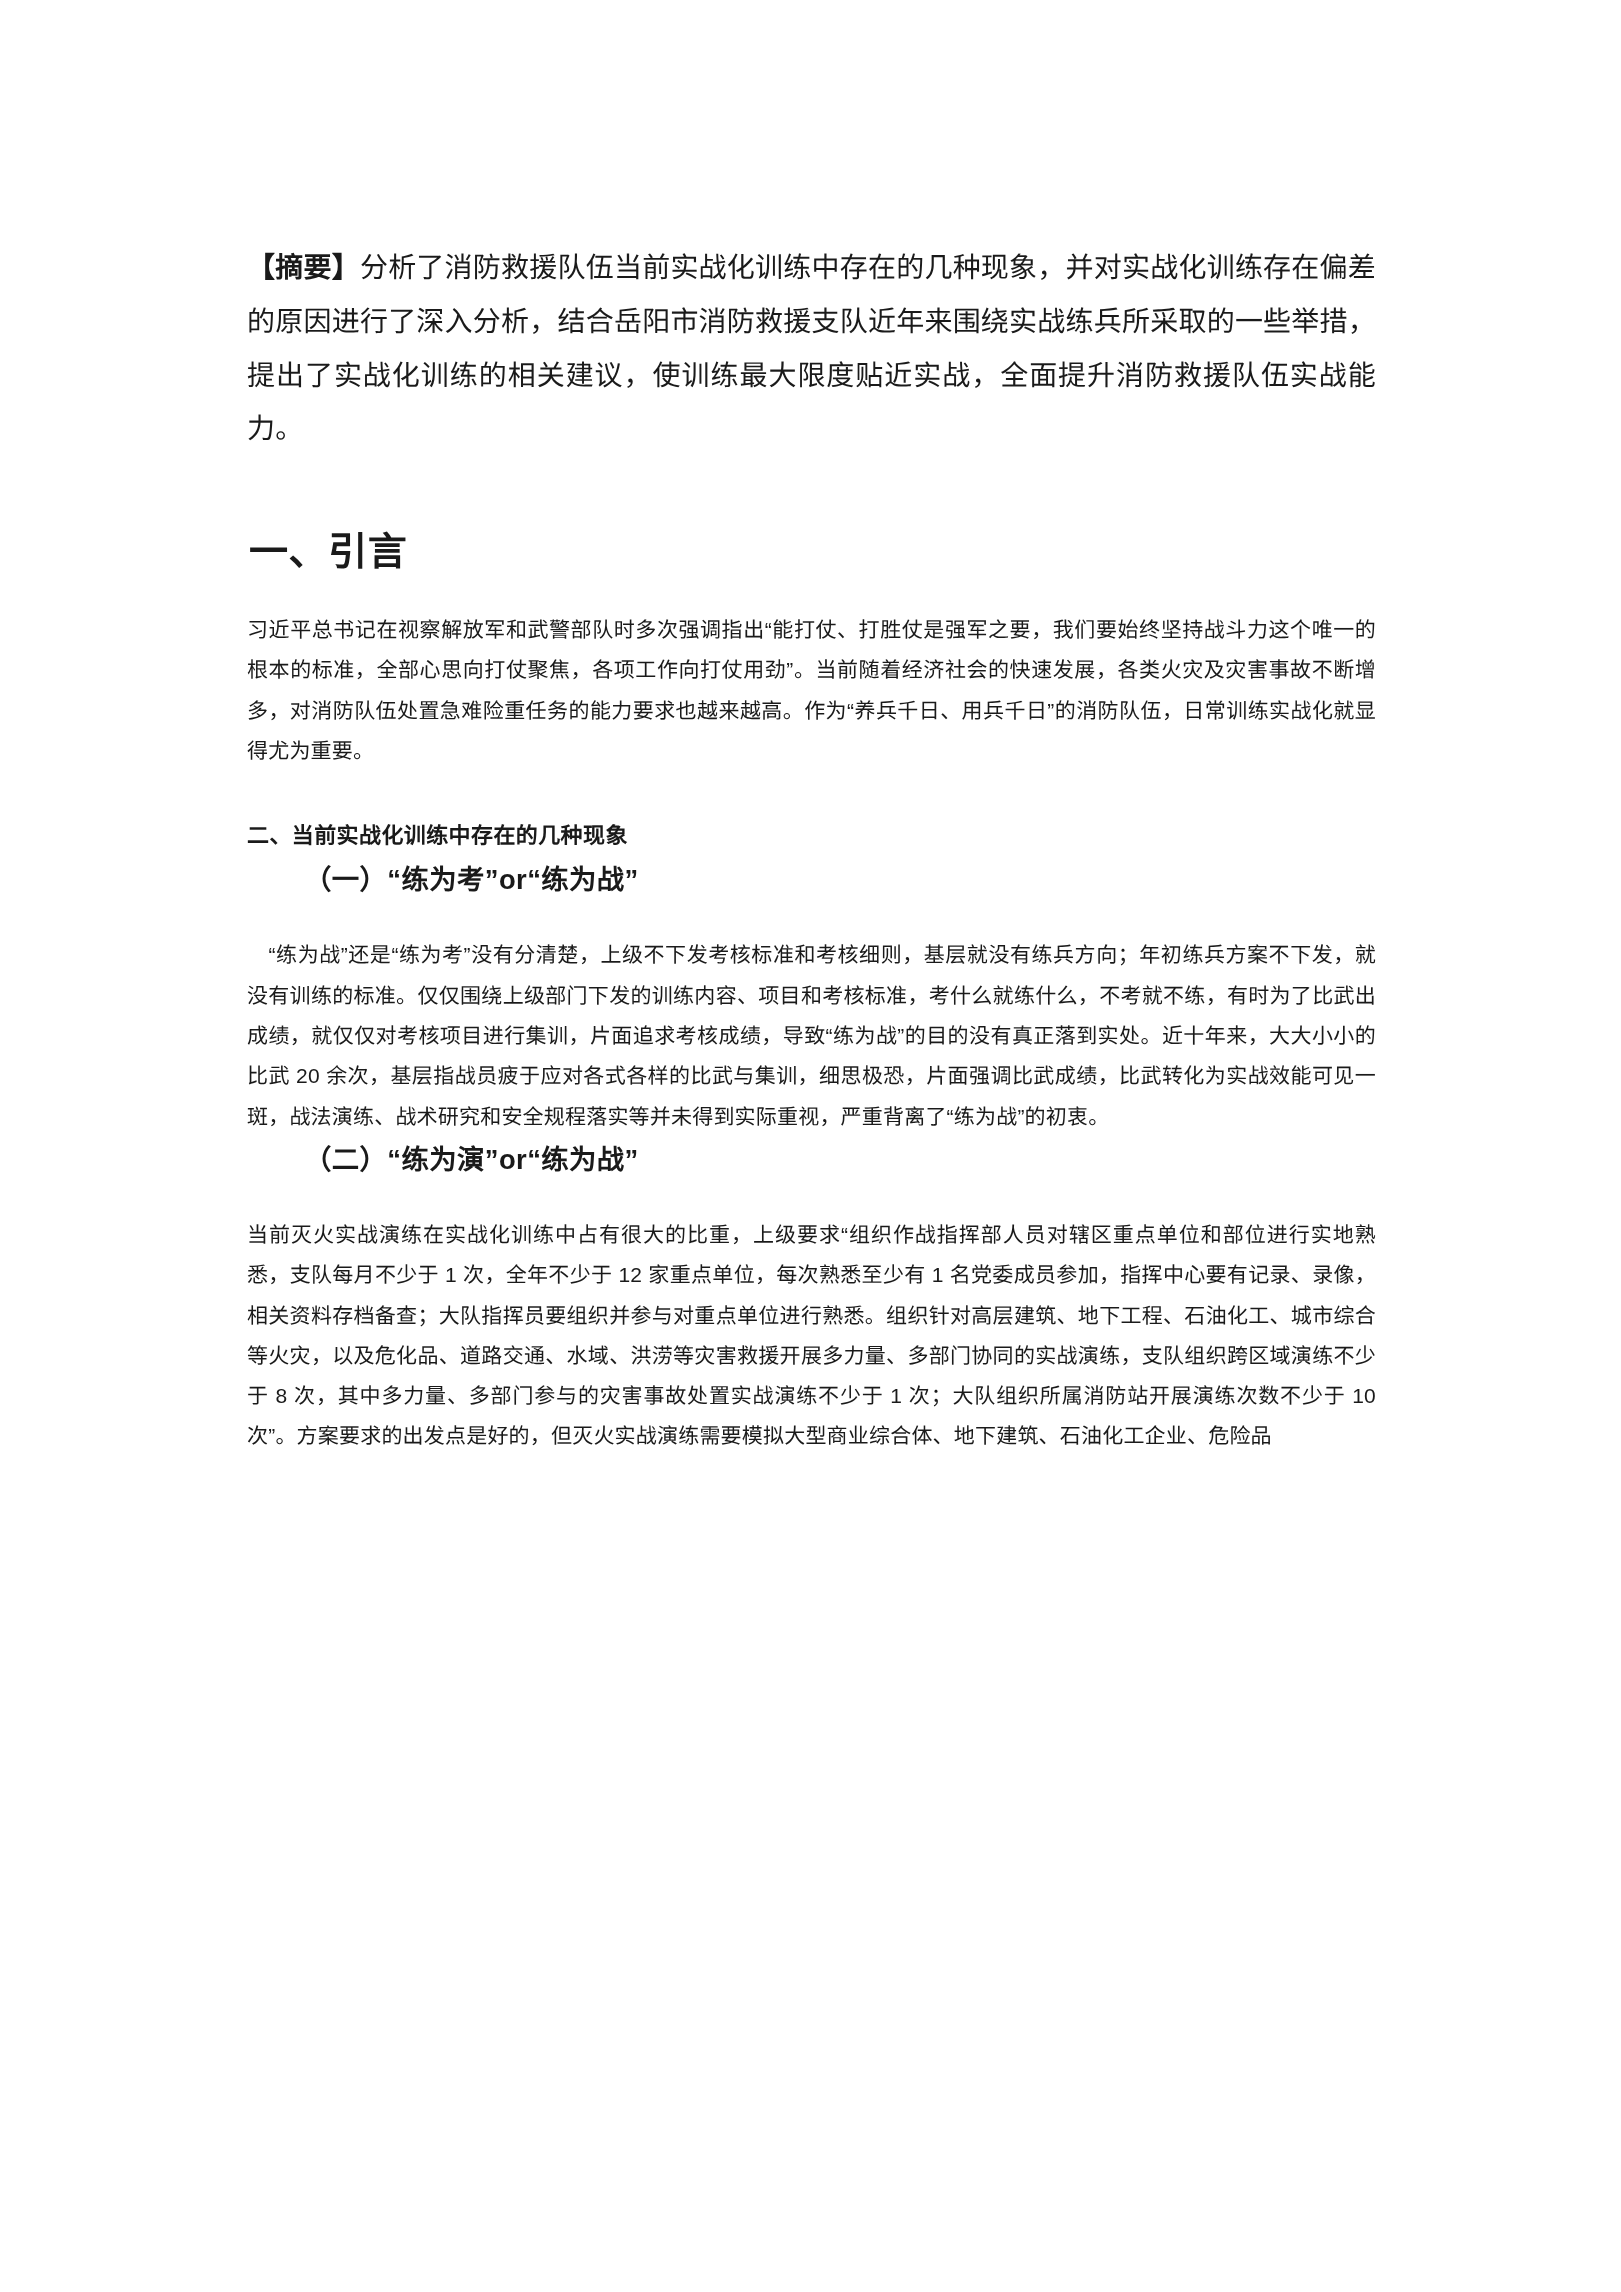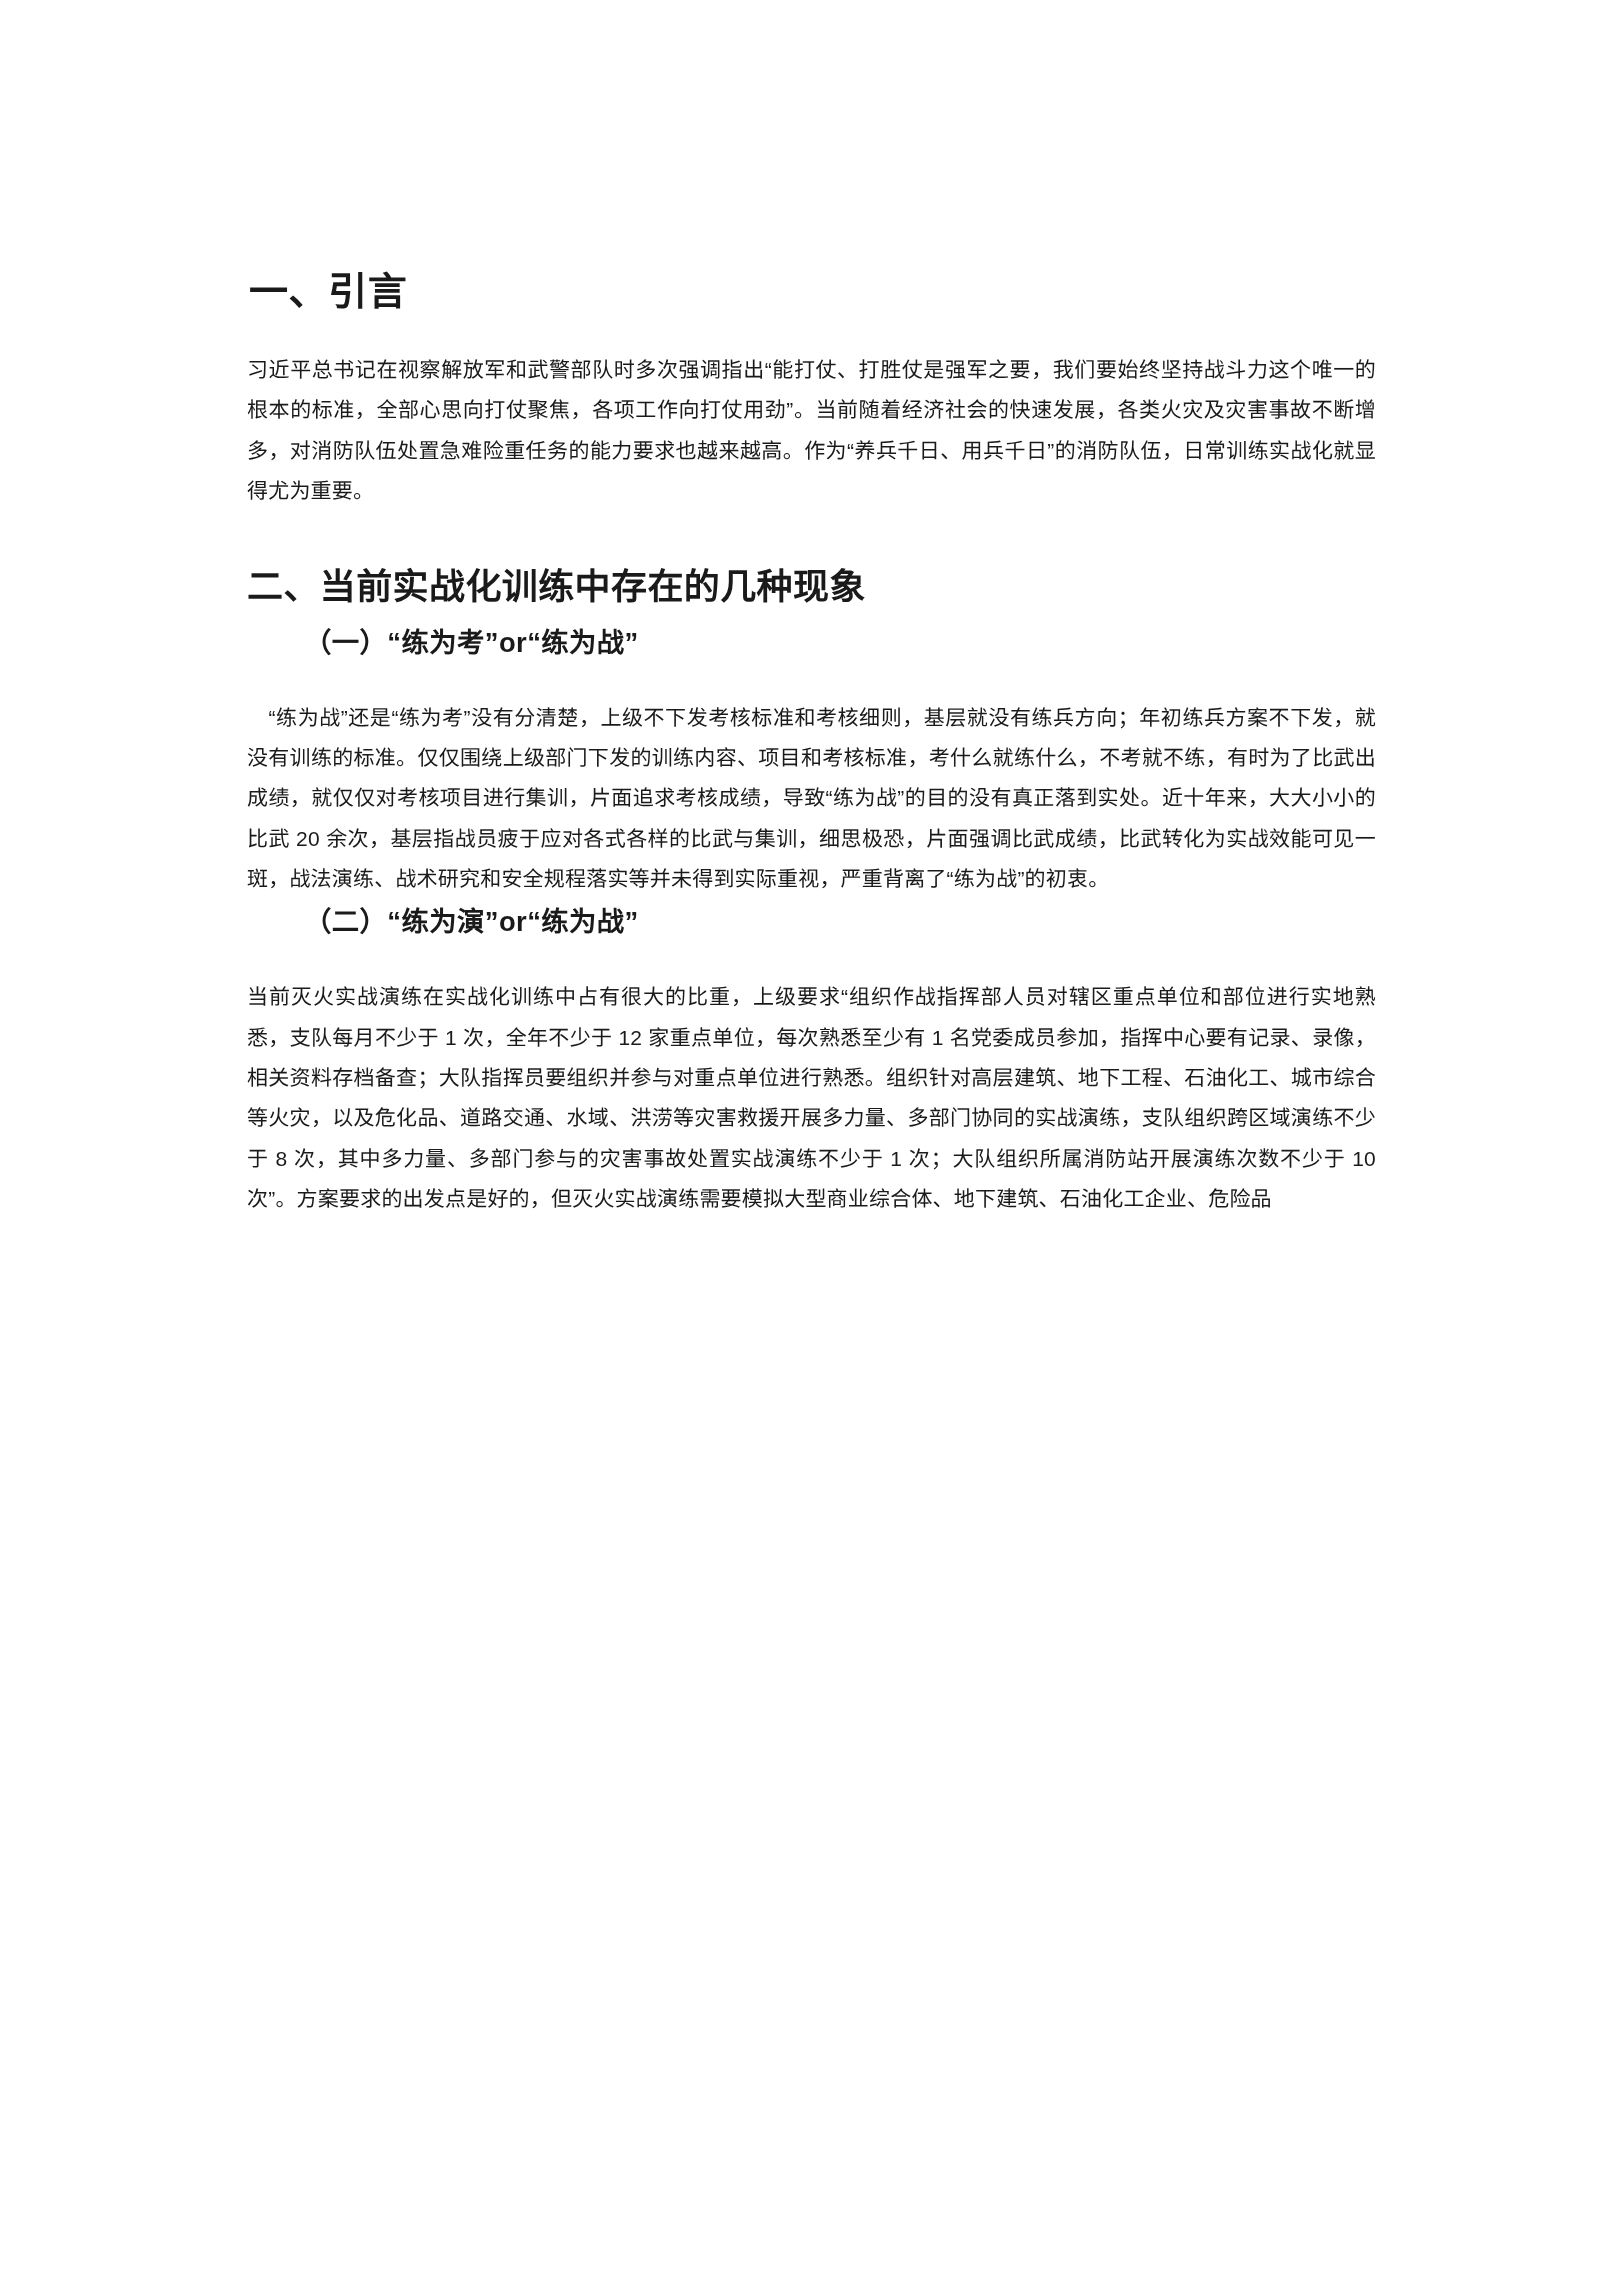--- a/index.html
+++ b/index.html
@@ -42,21 +42,21 @@
   
   .h1 {
     font-size: 39px;
     font-weight: 700;
     line-height: 1.5;
     letter-spacing: 0.6px;
     margin: 0 0 29px 2px;
   }
   
   .h1b {
-    font-size: 36px;
+    font-size: 22px;
     font-weight: 700;
     line-height: 1.6;
     letter-spacing: 0.4px;
     margin: 0 0 3.9px 0;
   }
   
   .h2 {
     font-size: 27.4px;
     font-weight: 700;
     line-height: 1.7;
@@ -78,20 +78,21 @@
   }
   .gap-sm  { height: 21.6px; }
   .gap-lg  { height: 47px; }
 </style>
 </head>
 <body>
 
 <div class="page">
   <div class="content">
 
+    <p class="abstract"><span class="label">【摘要】</span><span>分析了消防救援队伍当前实战化训练中存在的几种现象，并对实战化训练存在偏差的原因进行了深入分析，结合岳阳市消防救援支队近年来围绕实战练兵所采取的一些举措，提出了实战化训练的相关建议，使训练最大限度贴近实战，全面提升消防救援队伍实战能力。</span></p>
 
     <div class="gap-sm"></div>
 
     <h1 class="h1">一、引言</h1>
     <p class="para">习近平总书记在视察解放军和武警部队时多次强调指出“能打仗、打胜仗是强军之要，我们要始终坚持战斗力这个唯一的根本的标准，全部心思向打仗聚焦，各项工作向打仗用劲”。当前随着经济社会的快速发展，各类火灾及灾害事故不断增多，对消防队伍处置急难险重任务的能力要求也越来越高。作为“养兵千日、用兵千日”的消防队伍，日常训练实战化就显得尤为重要。</p>
 
     <div class="gap-lg"></div>
 
     <h2 class="h1b">二、当前实战化训练中存在的几种现象</h2>
 

